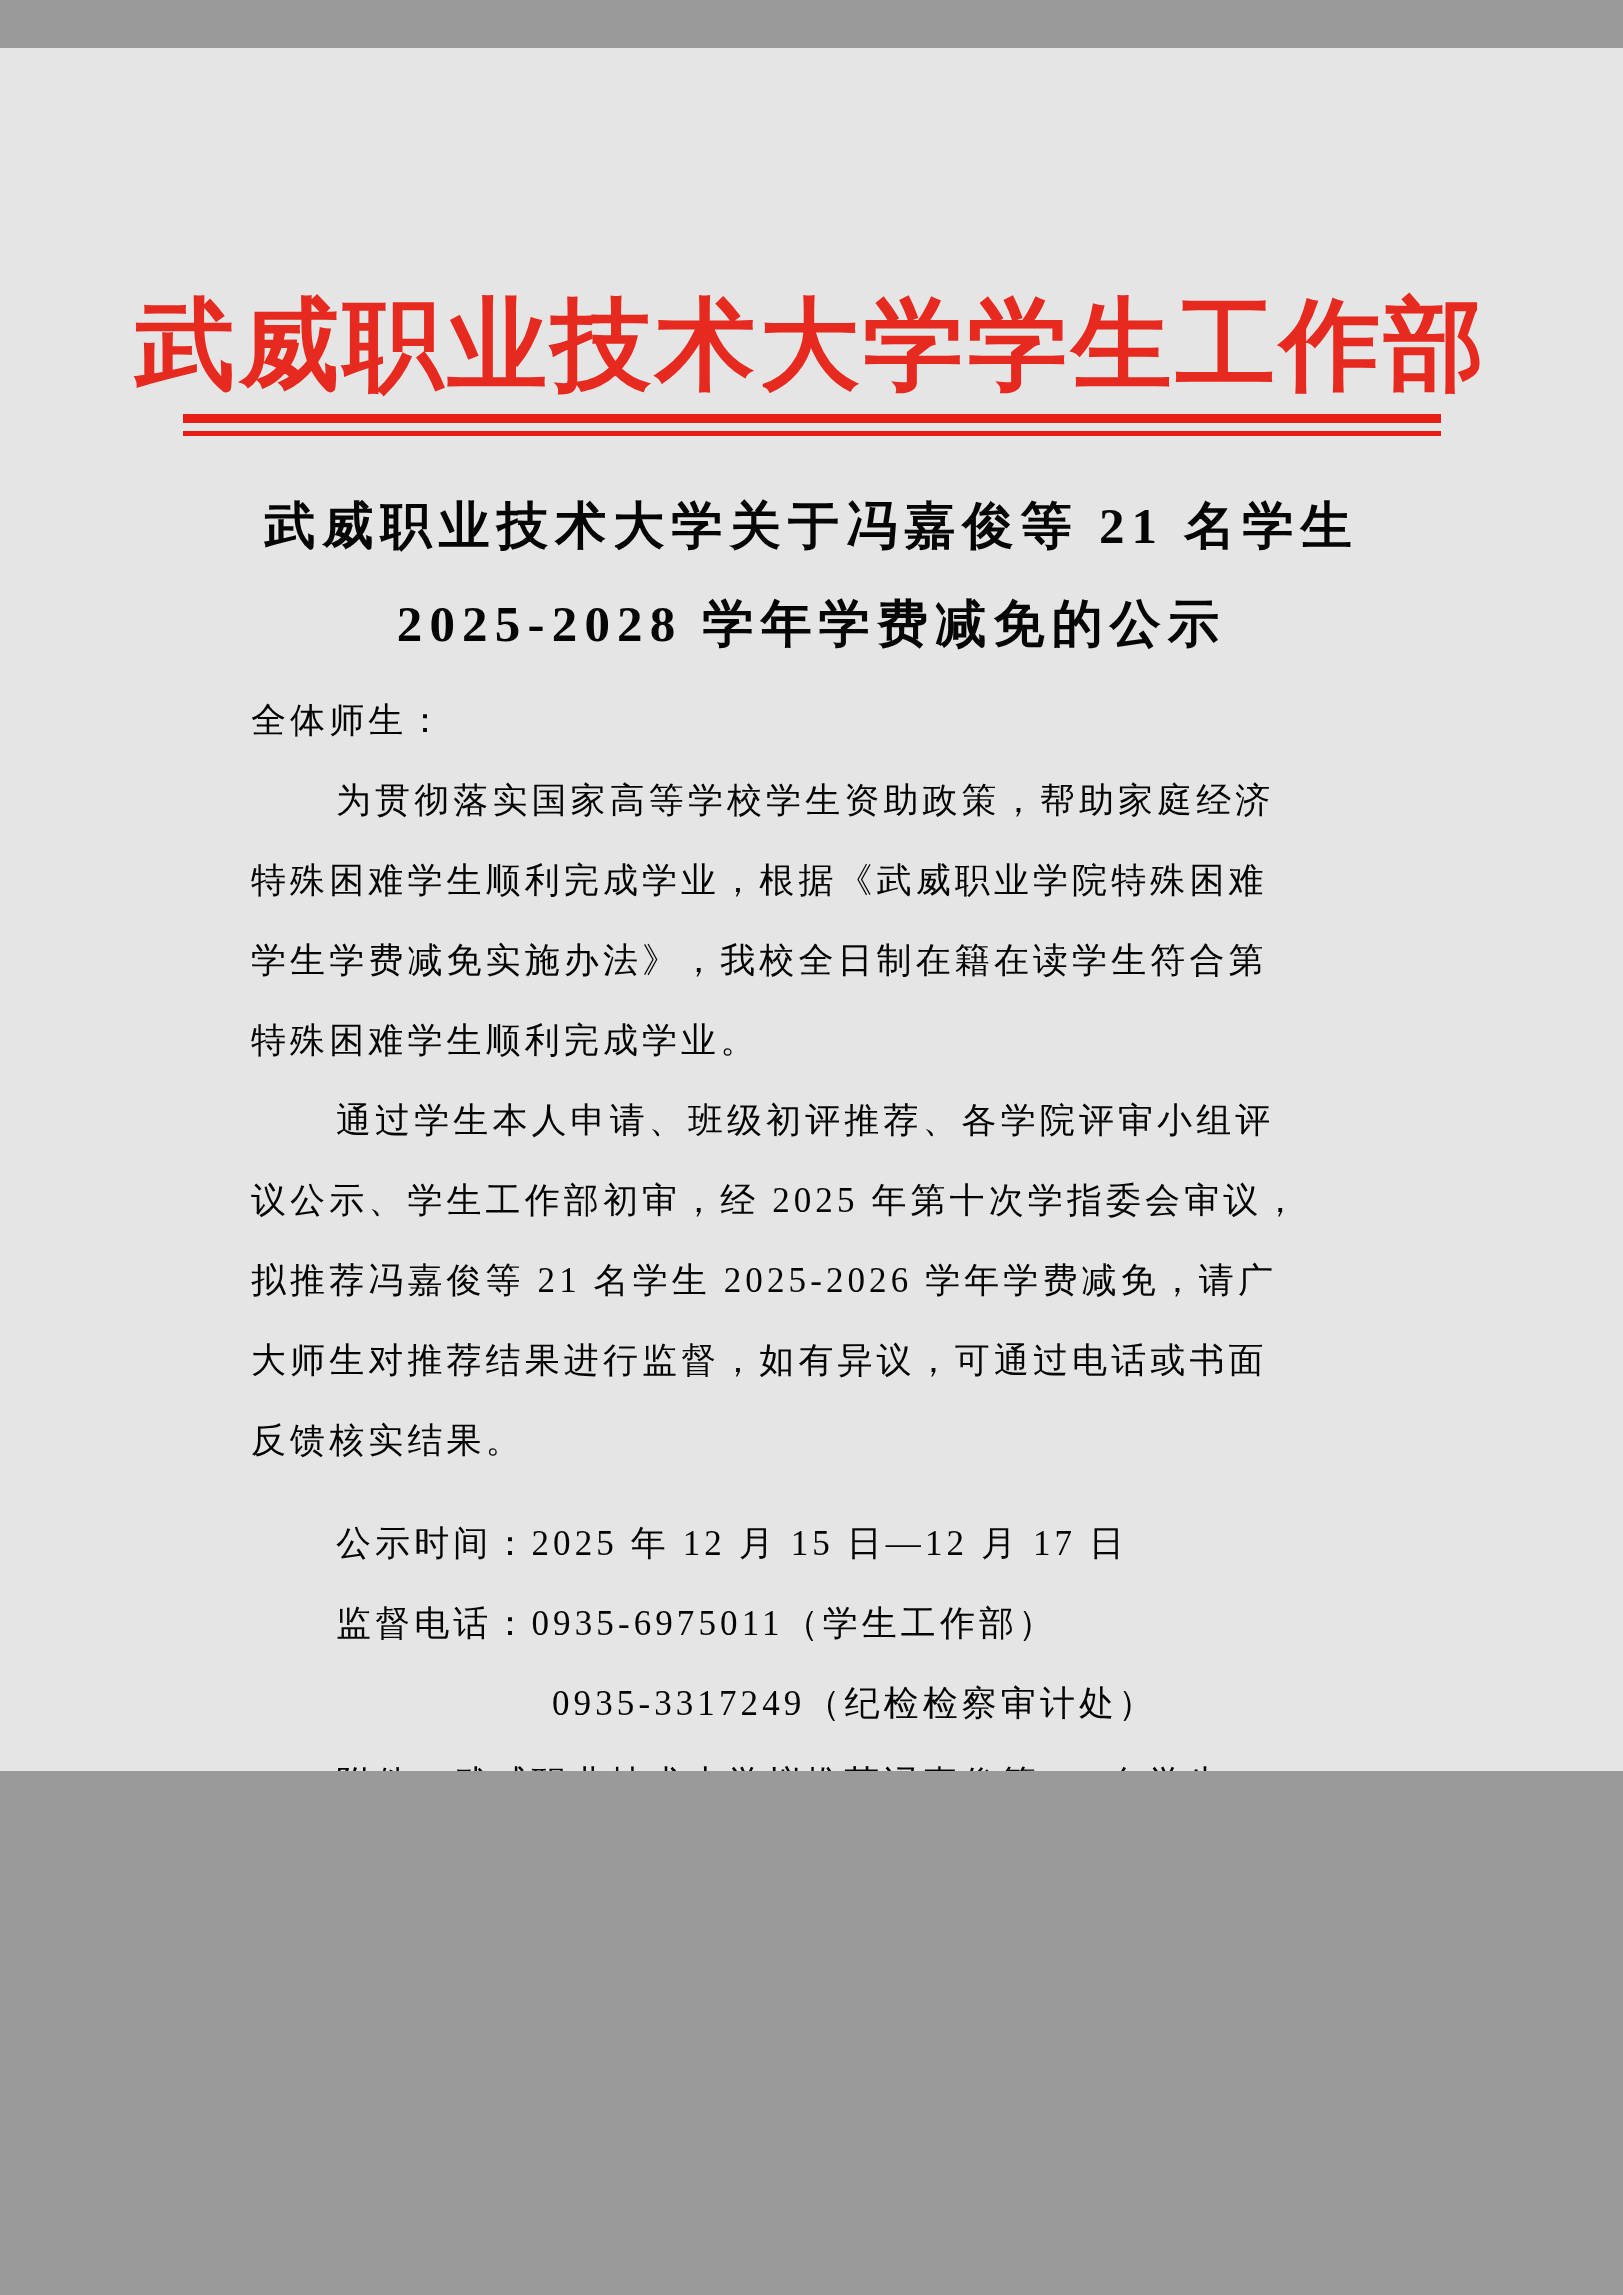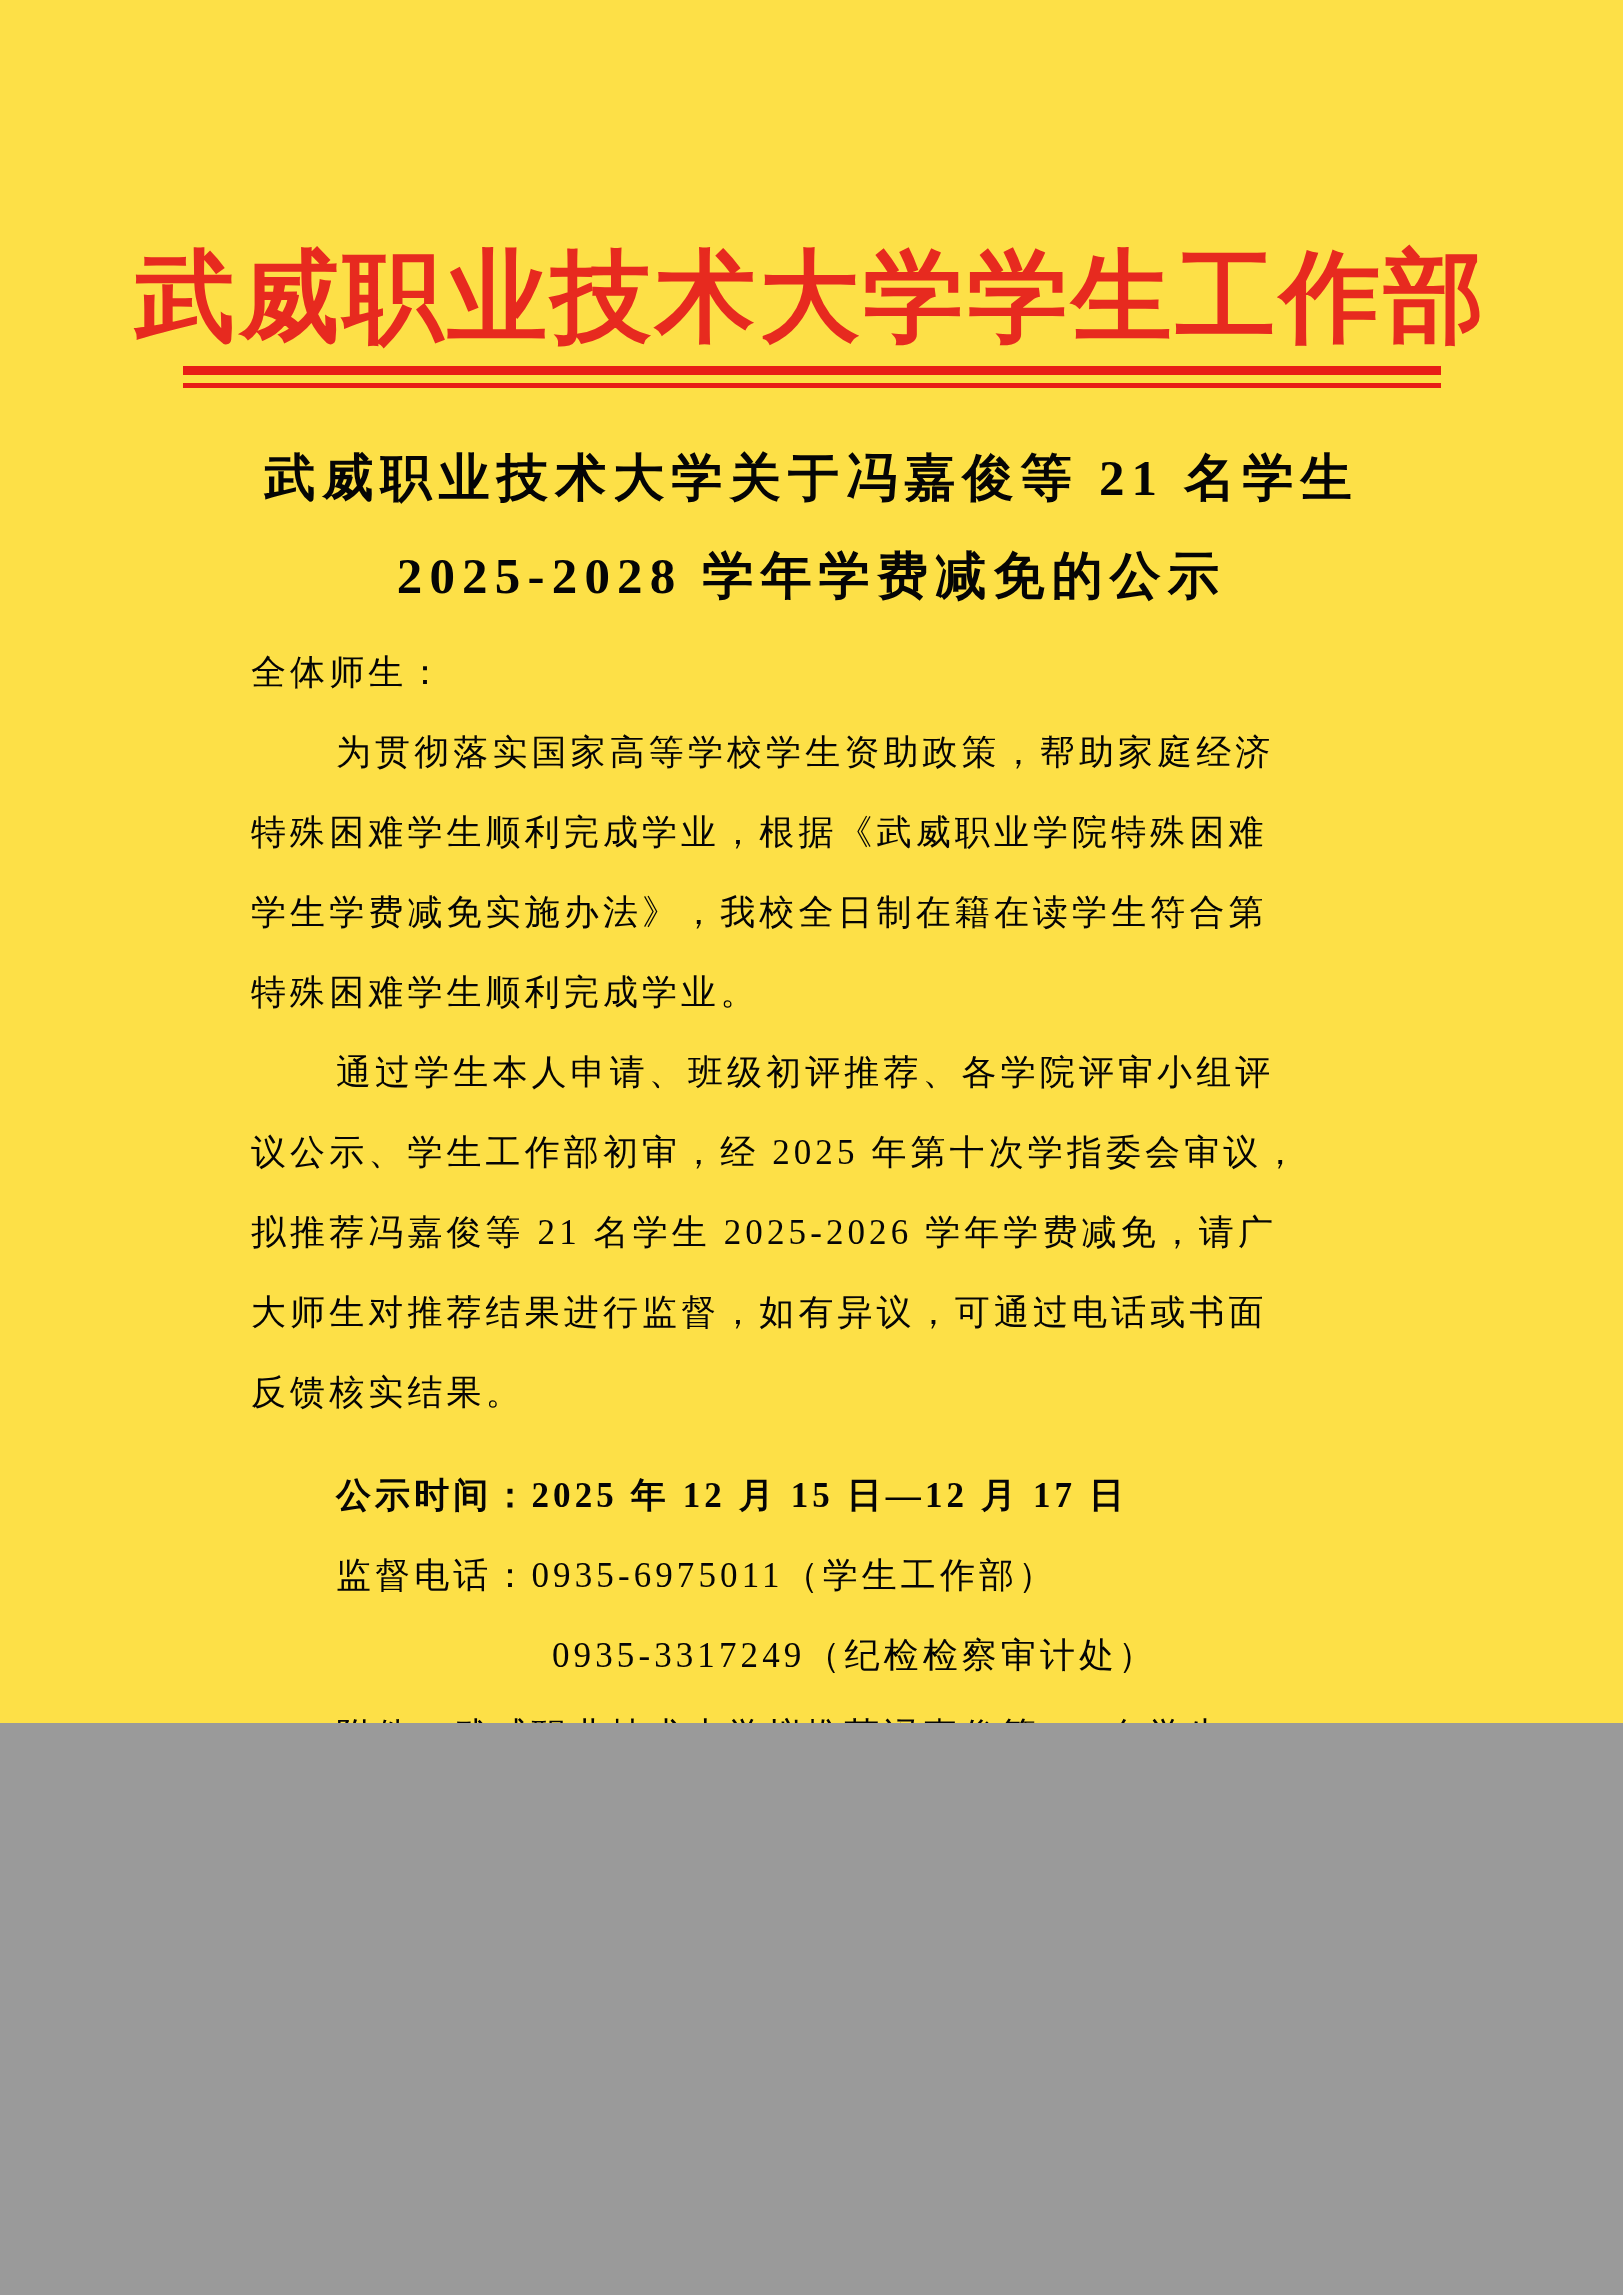--- a/index.html
+++ b/index.html
@@ -1,21 +1,22 @@
 <!DOCTYPE html>
 <html style="font-size:8.2px"><head>
 <meta charset="utf-8">
 <style>
   html,body{margin:0;padding:0;background:#9a9a9a;}
   .page{
     position:relative;
     width:1623px;height:1723px;
-    background:#fde047;
+    background:#e5e5e5;
     overflow:hidden;
     font-family:"Liberation Serif","DejaVu Serif",serif;
+    margin-top:48px;
   }
   
   .red-head{
     position:absolute;left:0;right:0;top:231px;
     text-align:center;
     font-size:100px;font-weight:bold;
     letter-spacing:4.1px;
     color:#e72a1f;
     white-space:nowrap;
   }
@@ -42,21 +43,21 @@
   }
   .bl{
     height:80px;line-height:80px;
     font-size:35px;
     letter-spacing:4.1px;
     white-space:nowrap;
   }
   .ind2{padding-left:85px;}
   .ind-phone{padding-left:301px;}
   .ind-att{padding-left:222px;}
-  .gap-top{margin-top:22.5px;font-weight:bold;}
+  .gap-top{margin-top:22.5px;}
   
   .sig-dept{
     position:absolute;left:991px;top:1931px;
     font-size:40px;letter-spacing:4.1px;color:#050505;white-space:nowrap;
   }
   .sig-date{
     position:absolute;left:944px;top:2000px;
     font-size:40px;letter-spacing:3.1px;color:#050505;white-space:nowrap;
   }
   

